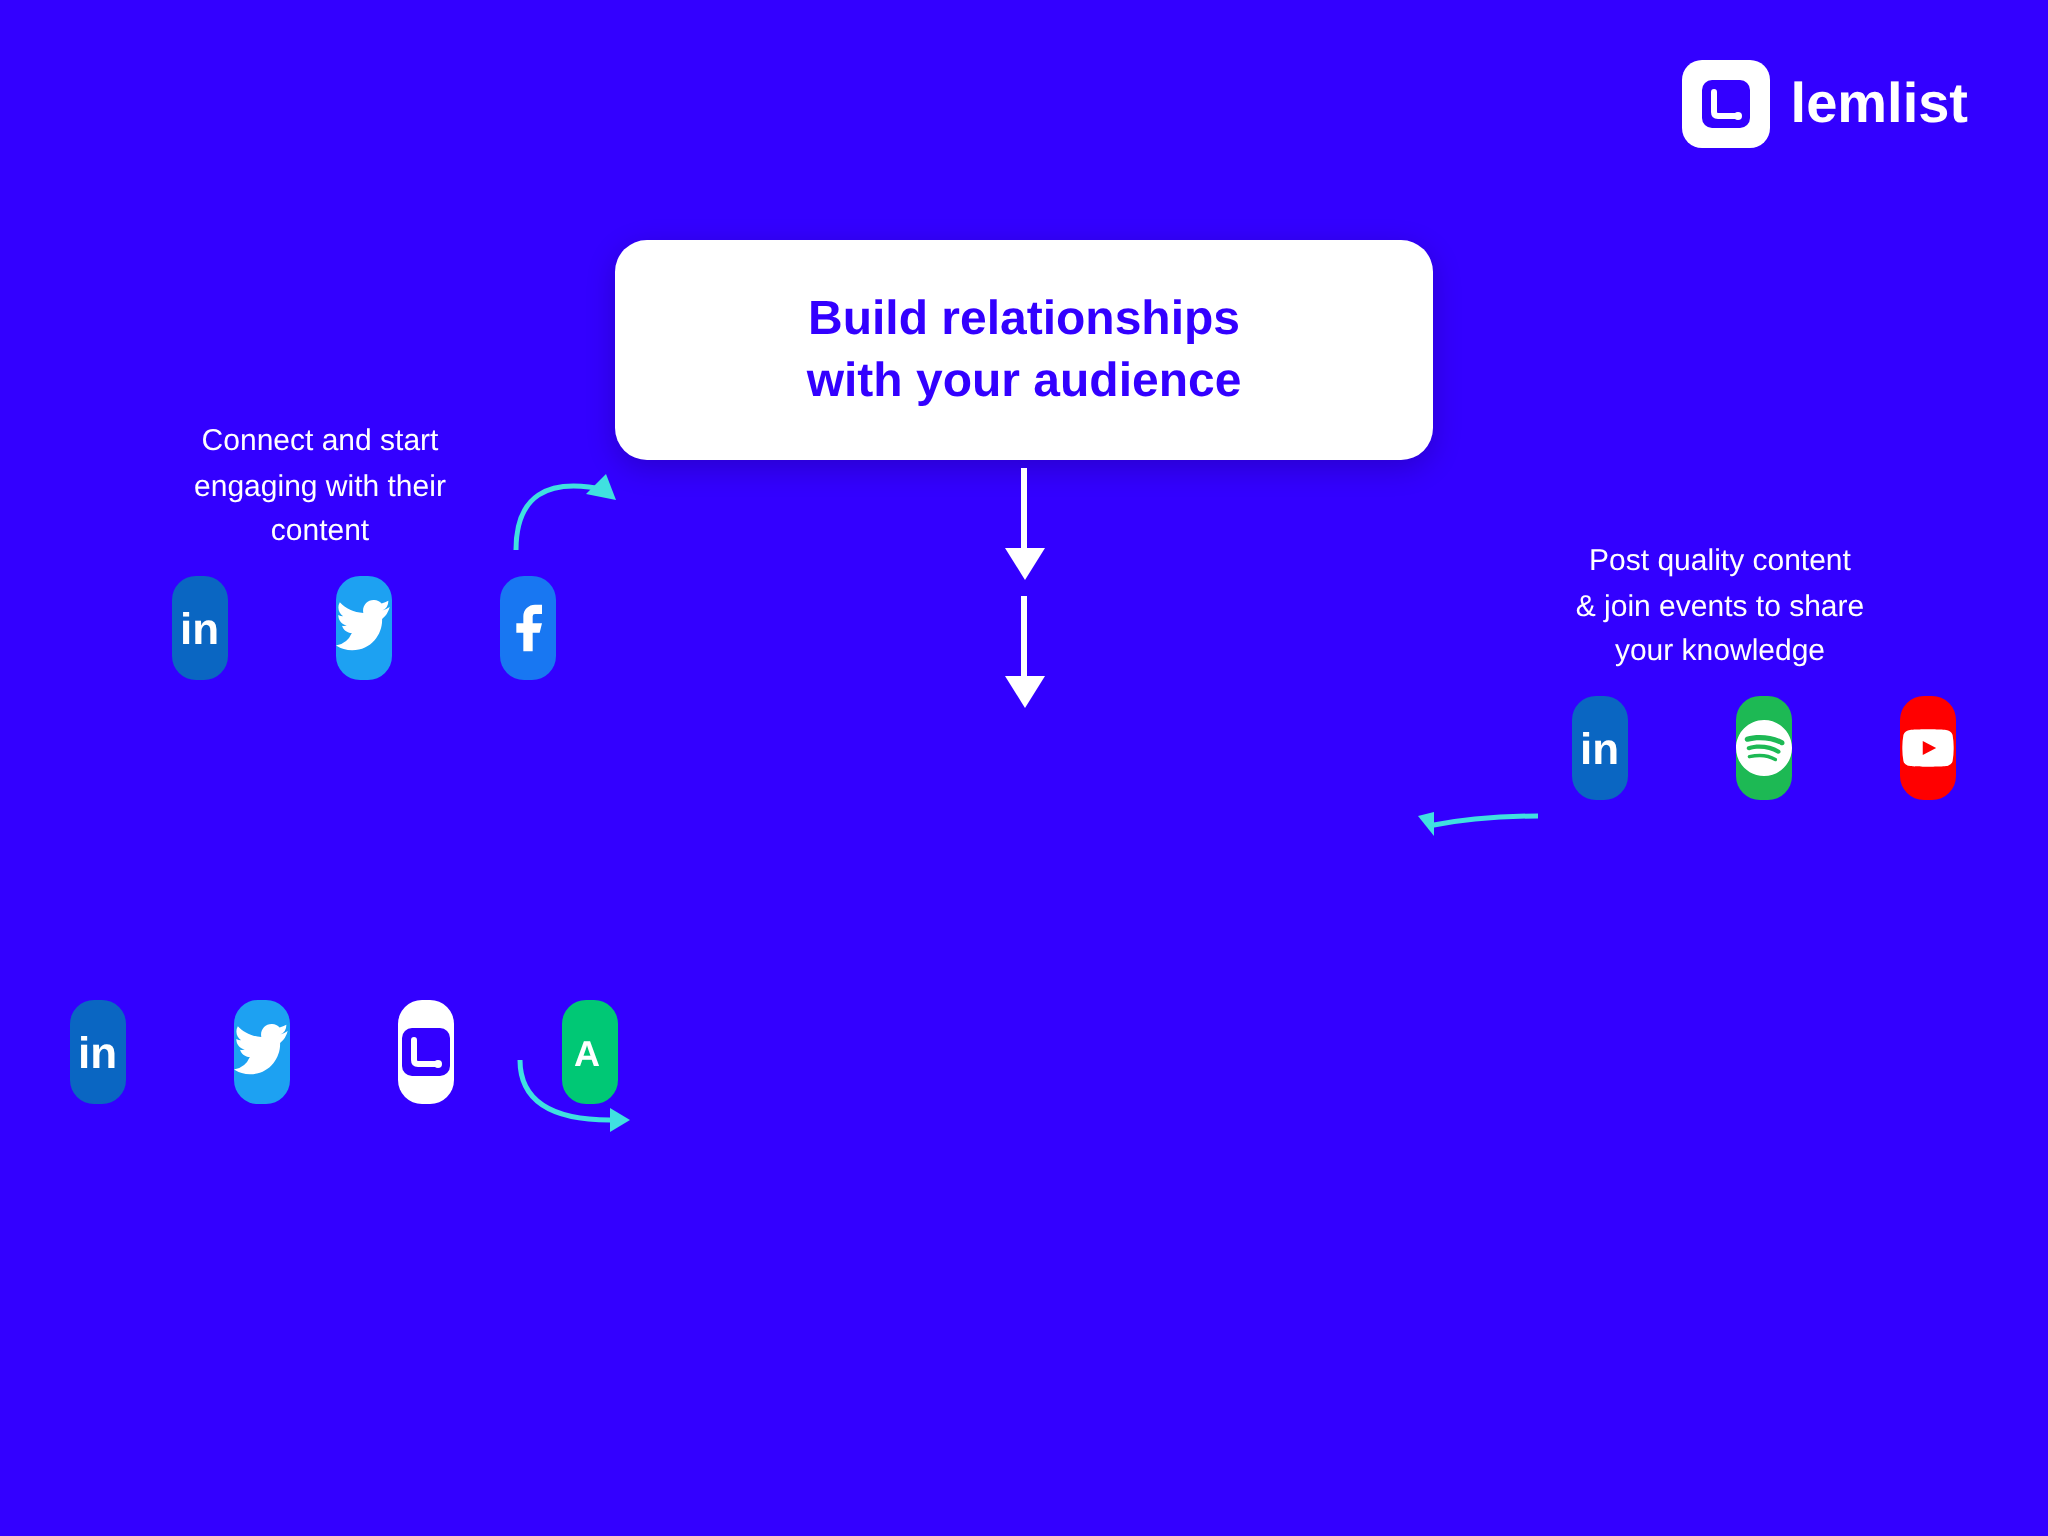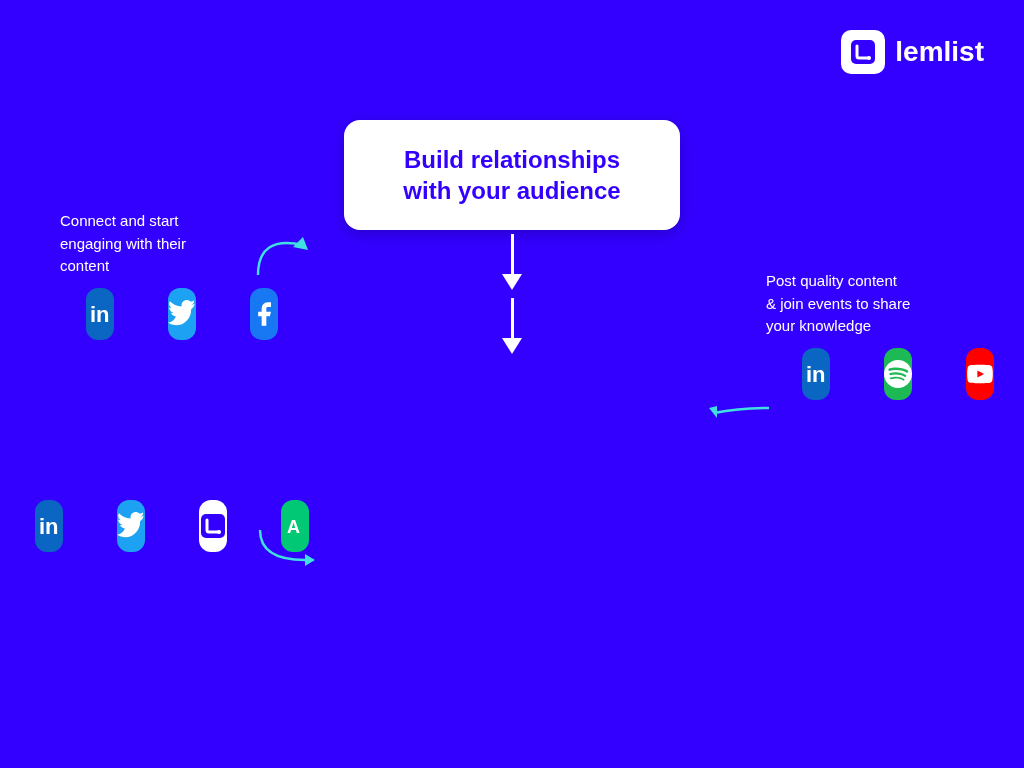--- a/index.html
+++ b/index.html
@@ -50,21 +50,21 @@
       display: flex;
       flex-direction: column;
       align-items: center;
       gap: 0;
     }
 
     .flow-box {
       background: white;
       border-radius: 16px;
       padding: 24px 20px;
-      width: 336px;
+      width: 409px;
       text-align: center;
       box-shadow: 0 4px 15px rgba(0,0,0,0.2);
     }
 
     .flow-box .box-text {
       font-size: 24px;
       font-weight: 800;
       color: #3300ff;
       line-height: 1.3;
     }
@@ -88,31 +88,32 @@
       border-left: 10px solid transparent;
       border-right: 10px solid transparent;
       border-top: 16px solid white;
     }
 
     
     .annotation {
       position: absolute;
       color: white;
       font-size: 15px;
+      text-align: center;
       line-height: 1.5;
     }
 
     .annotation-top-left {
       left: 60px;
       top: 210px;
       width: 200px;
     }
 
     .annotation-top-right {
-      right: 38px;
+      right: 54px;
       top: 270px;
       width: 220px;
     }
 
     .annotation-bottom-left {
       left: 40px;
       top: 490px;
       width: 220px;
     }
 

